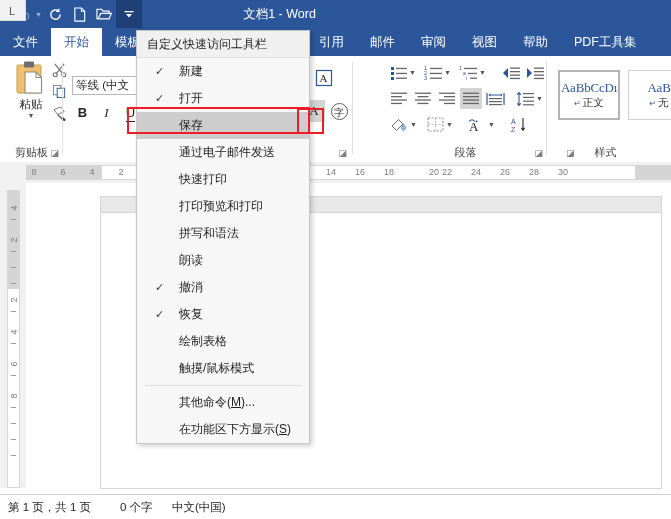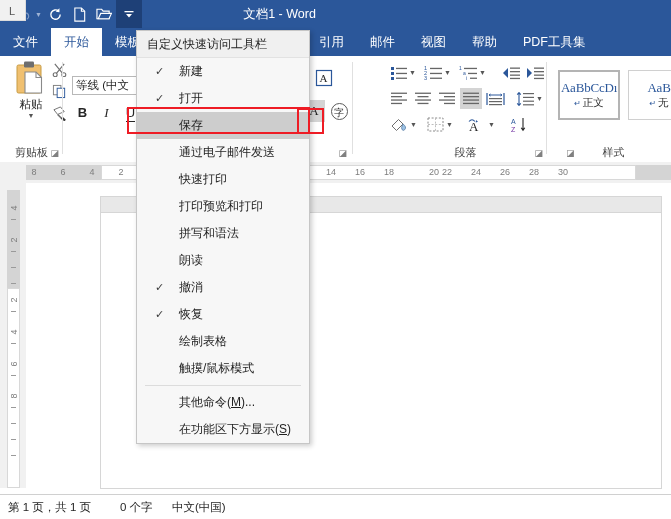--- a/index.html
+++ b/index.html
@@ -210,20 +210,21 @@
   <div class="tabstrip">
     <div class="tabs" id="tabs-host">
         <div class="tab">文件</div>
         <div class="tab active">开始</div>
         <div class="tab">模板</div>
         <div class="tab">插入</div>
         <div class="tab">设计</div>
         <div class="tab">布局</div>
         <div class="tab">引用</div>
         <div class="tab">邮件</div>
+        <div class="tab">审阅</div>
         <div class="tab">视图</div>
         <div class="tab">帮助</div>
         <div class="tab">PDF工具集</div>
       </div>
   </div>
 
   <div class="ribbon">
 
     <div class="group gp-clip">
       <div class="pastebtn">
@@ -468,21 +469,21 @@
         <div class="stylename">
           <span class="pil">↵</span><span>正文</span>
         </div>
       </div>
       <div class="stylecard" style="left:80px;width:62px;">
         <div class="stylesample">AaB</div>
         <div class="stylename">
           <span class="pil">↵</span><span>无</span>
         </div>
       </div>
-      <div class="grouplabel" style="left:8px;width:115px;text-align:center;">样式</div>
+      <div class="grouplabel" style="left:0;width:115px;text-align:center;">样式</div>
       <div class="dlg" style="left:18px;">◪</div>
     </div>
   </div>
 
   <div class="hruler">
     <div class="bandgray" style="left:26px;width:75px;"></div>
     <div class="band" style="left:101px;width:535px;"></div>
     <div class="bandgray" style="left:636px;width:35px;"></div>
     <div id="hticks">
         <div class="htick" style="left: 27px;">8</div>

